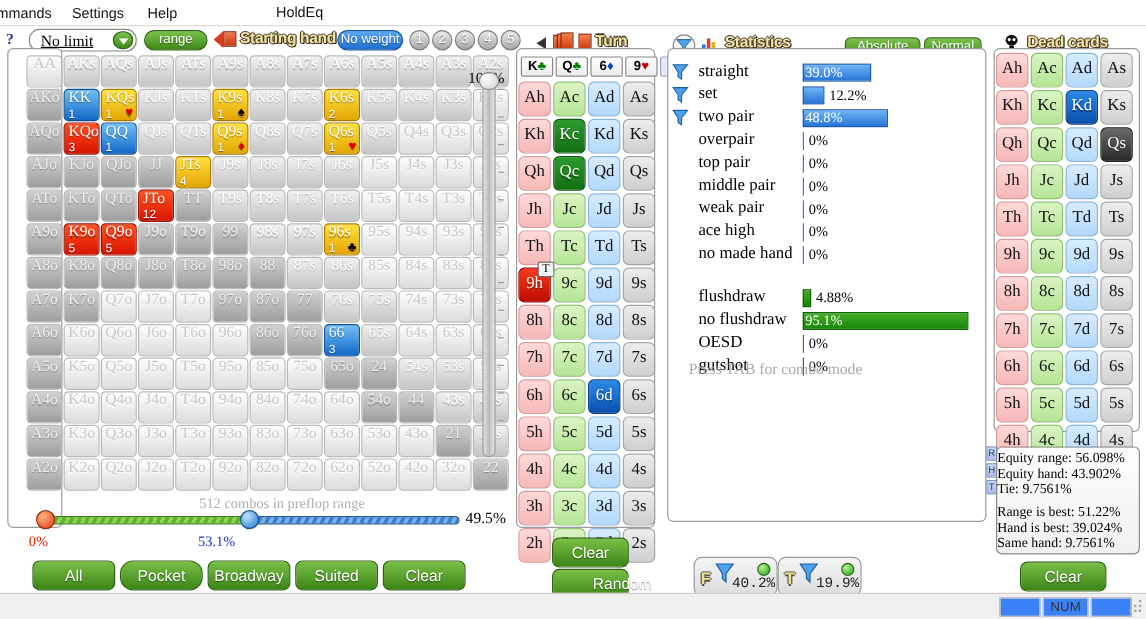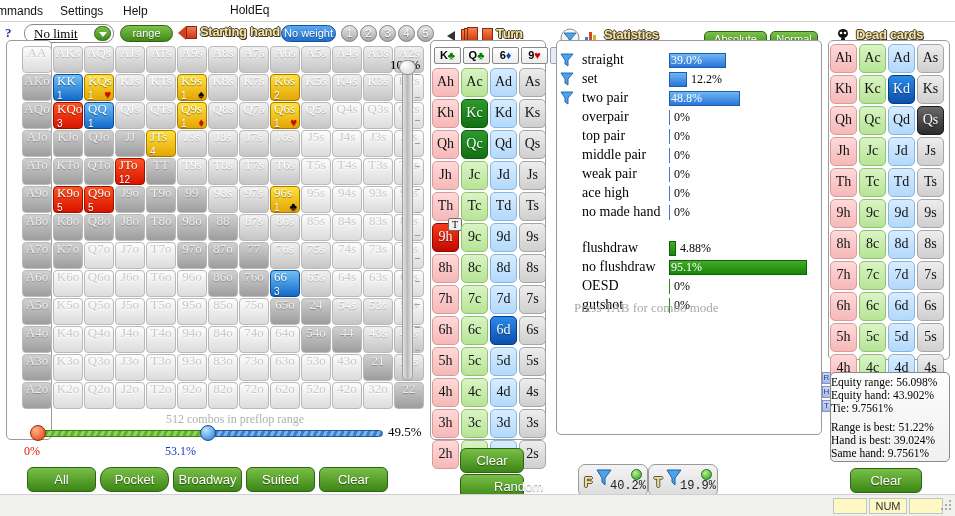--- a/index.html
+++ b/index.html
@@ -331,21 +331,21 @@
   #rtf-h { top:386px; }
   #rtf-t { top:400px; }
   #btn-clear-r { left:850px; top:468px; width:72px; }
 
   
   #statusbar {
     position:absolute; left:0; bottom:0; width:955px; height:22px;
     background:#f0f0ee; border-top:1px solid #cfcfcf;
   }
   #statusbar .sect {
-    position:absolute; top:3px; height:16px; border:1px solid #c4c4c4; background:#fef9c3;
+    position:absolute; top:3px; height:16px; border:1px solid #c4c4c4; background:#3b82f6;
   }
   #sb1 { left:833px; width:34px; }
   #sb2 { left:869px; width:38px;
     font-family:"Liberation Sans", sans-serif; font-size:11px;
     text-align:center; line-height:14px; color:#333; }
   #sb3 { left:909px; width:34px; }
   #grip { position:absolute; right:2px; bottom:2px; width:14px; height:14px; }
   #grip i { position:absolute; display:block; background:#a9a9a9; width:2px; height:2px; }
 </style>
 </head>

